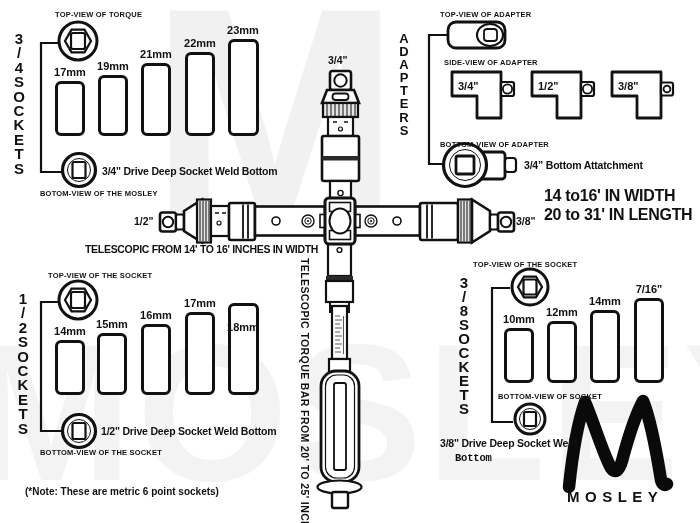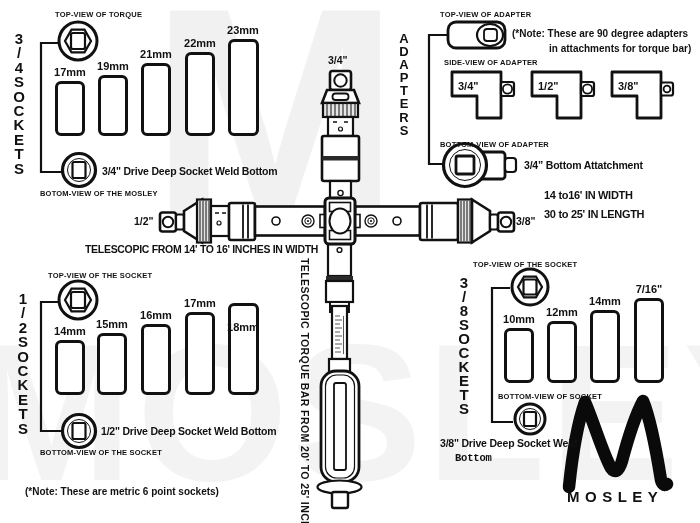--- a/index.html
+++ b/index.html
@@ -7,21 +7,21 @@
           font-family:"Liberation Sans",sans-serif;color:#111;}
   .wm{position:absolute;z-index:0;color:#f1f1f1;font-weight:bold;white-space:nowrap;pointer-events:none;}
   #diagram-svg{position:absolute;left:0;top:0;z-index:1;}
   .sock{position:absolute;z-index:1;background:#fff;border:3px solid #111;border-radius:6px;box-sizing:border-box;}
   .lbl{position:absolute;z-index:2;font-weight:bold;white-space:nowrap;color:#111;}
   .tiny{font-size:7.5px;letter-spacing:.2px;}
   .sz{width:44px;text-align:center;font-size:11px;}
   .weld{font-size:10.5px;letter-spacing:-.2px;}
   .note{font-size:10px;}
   .title{font-size:17px;letter-spacing:-.2px;}
-  .dims{font-size:11px;line-height:19px;letter-spacing:-.3px;}
+  .dims{font-size:16px;line-height:19px;letter-spacing:-.3px;}
   .cap{font-size:10.5px;letter-spacing:-.3px;}
   .drv{font-size:10.5px;}
   .adsz{font-size:11px;}
   .stack{white-space:pre;text-align:center;font-weight:bold;}
   .stack15{font-size:15px;line-height:14.4px;width:18px;}
   .stack13{font-size:13px;line-height:13.1px;width:16px;}
   .vtext{writing-mode:vertical-rl;font-size:10.5px;letter-spacing:.4px;}
   .mosley{font-size:15px;letter-spacing:5.5px;}
 </style>
 </head>
@@ -203,32 +203,30 @@
 
   <div class="lbl stack stack13" style="left:396px;top:32px;">A
 D
 A
 P
 T
 E
 R
 S</div>
   <div class="lbl tiny" style="left:440px;top:10px;">TOP-VIEW OF ADAPTER</div>
-  <div class="lbl note" style="left:512px;top:28px;">(*Note: These are 90 degree adapters</div>
-  <div class="lbl note" style="left:549px;top:43px;">in attachments for torque bar)</div>
   <div class="lbl tiny" style="left:444px;top:58px;">SIDE-VIEW OF ADAPTER</div>
   <div class="lbl adsz" style="left:458px;top:80px;">3/4"</div>
   <div class="lbl adsz" style="left:538px;top:80px;">1/2"</div>
   <div class="lbl adsz" style="left:618px;top:80px;">3/8"</div>
   <div class="lbl tiny" style="left:440px;top:140px;">BOTTOM-VIEW OF ADAPTER</div>
   <div class="lbl weld" style="left:524px;top:159px;">3/4” Bottom Attatchment</div>
 
   <div class="lbl dims" style="left:544px;top:186px;">
     <div>14 to16' IN WIDTH</div>
-    <div>30 to 25' IN LENGTH</div>
+    <div>20 to 31' IN LENGTH</div>
   </div>
 
   <div class="lbl drv" style="left:328px;top:54px;">3/4"</div>
   <div class="lbl drv" style="left:134px;top:215px;">1/2"</div>
   <div class="lbl drv" style="left:516px;top:215px;">3/8"</div>
   <div class="lbl cap" style="left:85px;top:243px;">TELESCOPIC FROM 14' TO 16' INCHES IN WIDTH</div>
   <div class="lbl vtext" style="left:299px;top:258px;height:256px;">TELESCOPIC TORQUE BAR FROM 20' TO 25' INCHES</div>
 
   <div class="lbl tiny" style="left:48px;top:271px;">TOP-VIEW OF THE SOCKET</div>
   <div class="lbl stack stack15" style="left:14px;top:292px;">1

